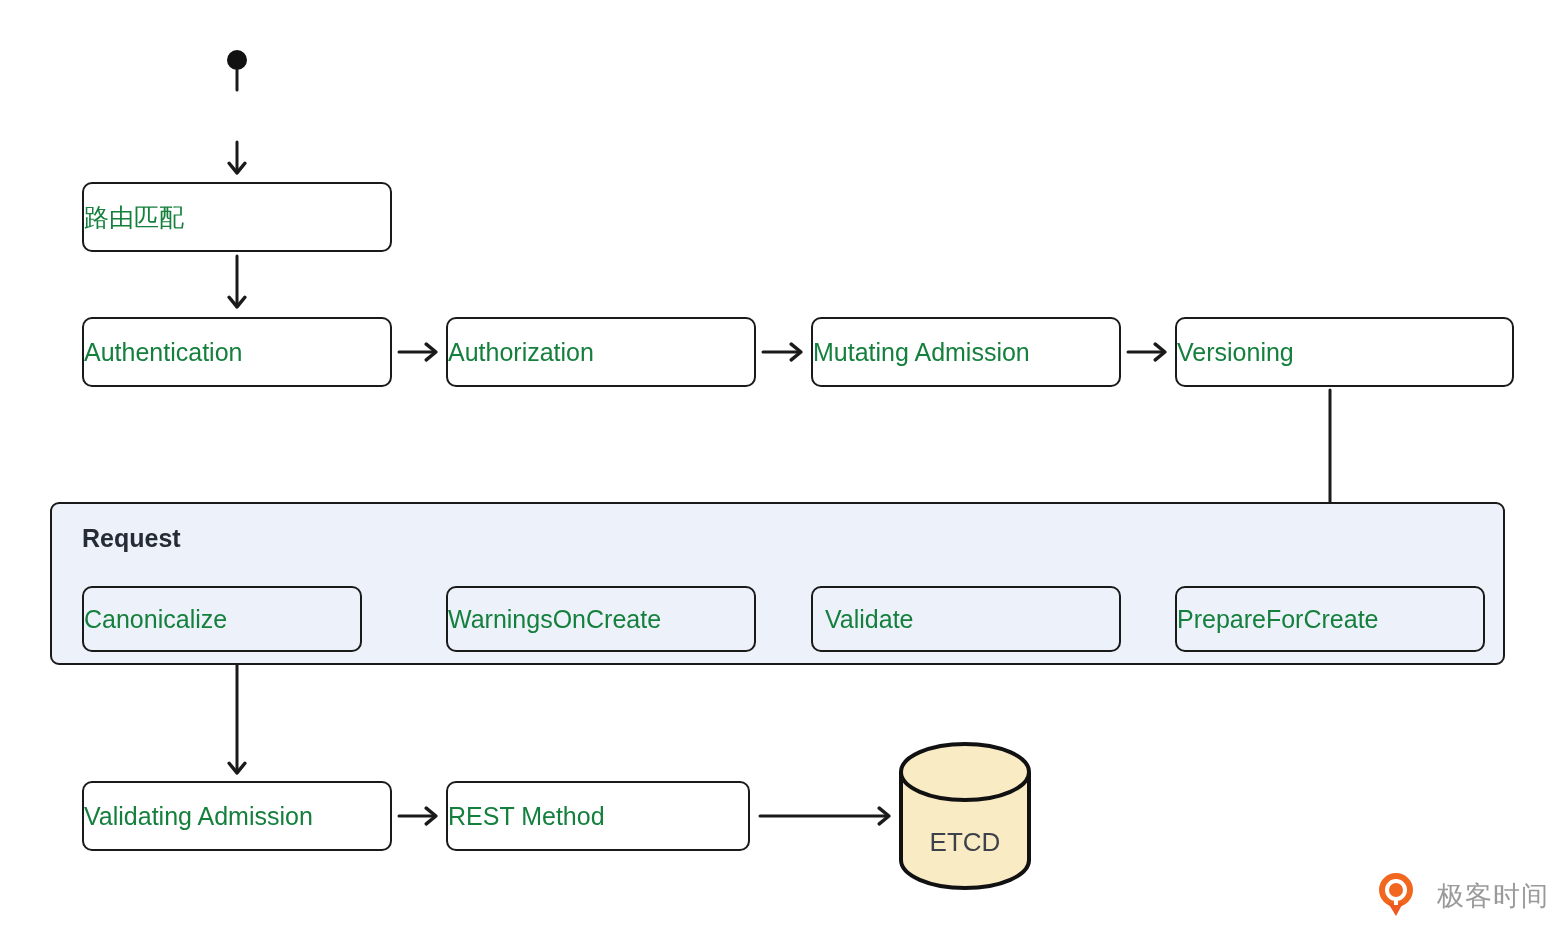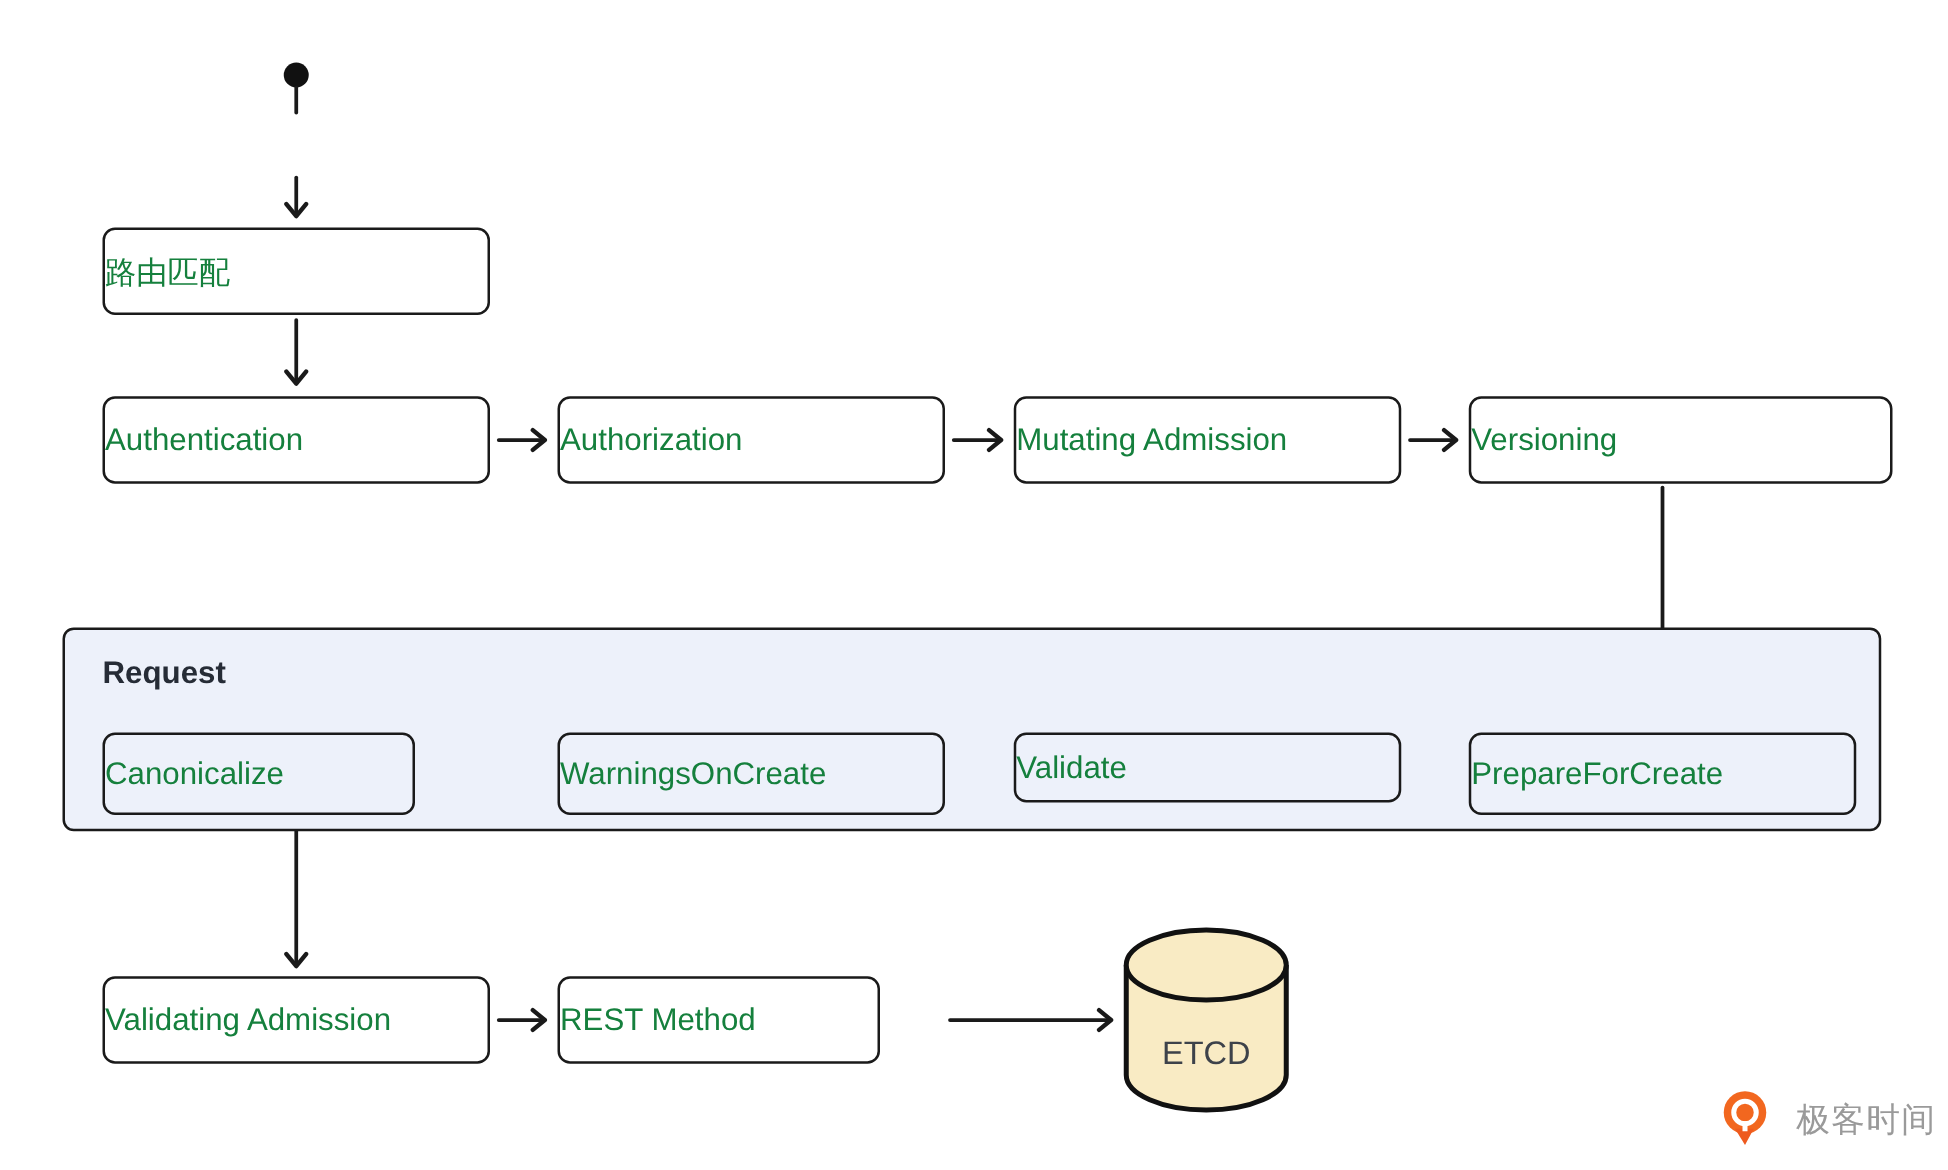--- a/index.html
+++ b/index.html
@@ -118,37 +118,37 @@
   <div class="node" style="left:446px;top:317px;width:310px;height:70px;">
     <span>Authorization</span>
   </div>
   <div class="node" style="left:811px;top:317px;width:310px;height:70px;">
     <span>Mutating Admission</span>
   </div>
   <div class="node" style="left:1175px;top:317px;width:339px;height:70px;">
     <span>Versioning</span>
   </div>
 
-  <div class="node strategy-node" style="left:82px;top:586px;width:250px;height:66px;">
+  <div class="node strategy-node" style="left:82px;top:586px;width:280px;height:66px;">
     <span>Canonicalize</span>
   </div>
   <div class="node strategy-node" style="left:446px;top:586px;width:310px;height:66px;">
     <span>WarningsOnCreate</span>
   </div>
-  <div class="node strategy-node" style="left:811px;top:586px;width:310px;height:56px;">
+  <div class="node strategy-node" style="left:811px;top:586px;width:310px;height:66px;padding-left:12px;">
     <span>Validate</span>
   </div>
   <div class="node strategy-node" style="left:1175px;top:586px;width:310px;height:66px;">
     <span>PrepareForCreate</span>
   </div>
 
   <div class="node" style="left:82px;top:781px;width:310px;height:70px;">
     <span>Validating Admission</span>
   </div>
-  <div class="node" style="left:446px;top:781px;width:258px;height:70px;">
+  <div class="node" style="left:446px;top:781px;width:304px;height:70px;">
     <span>REST Method</span>
   </div>
 
   <div id="etcd-label">ETCD</div>
 
   <div id="watermark">
     <svg width="40" height="48" viewBox="0 0 40 48">
       <circle cx="20" cy="18" r="17" fill="#f2671f"></circle>
       <path d="M12,31 L20,44 L27,31 Z" fill="#ee5a1f"></path>
       <circle cx="20" cy="18" r="9" fill="none" stroke="#ffffff" stroke-width="4"></circle>

